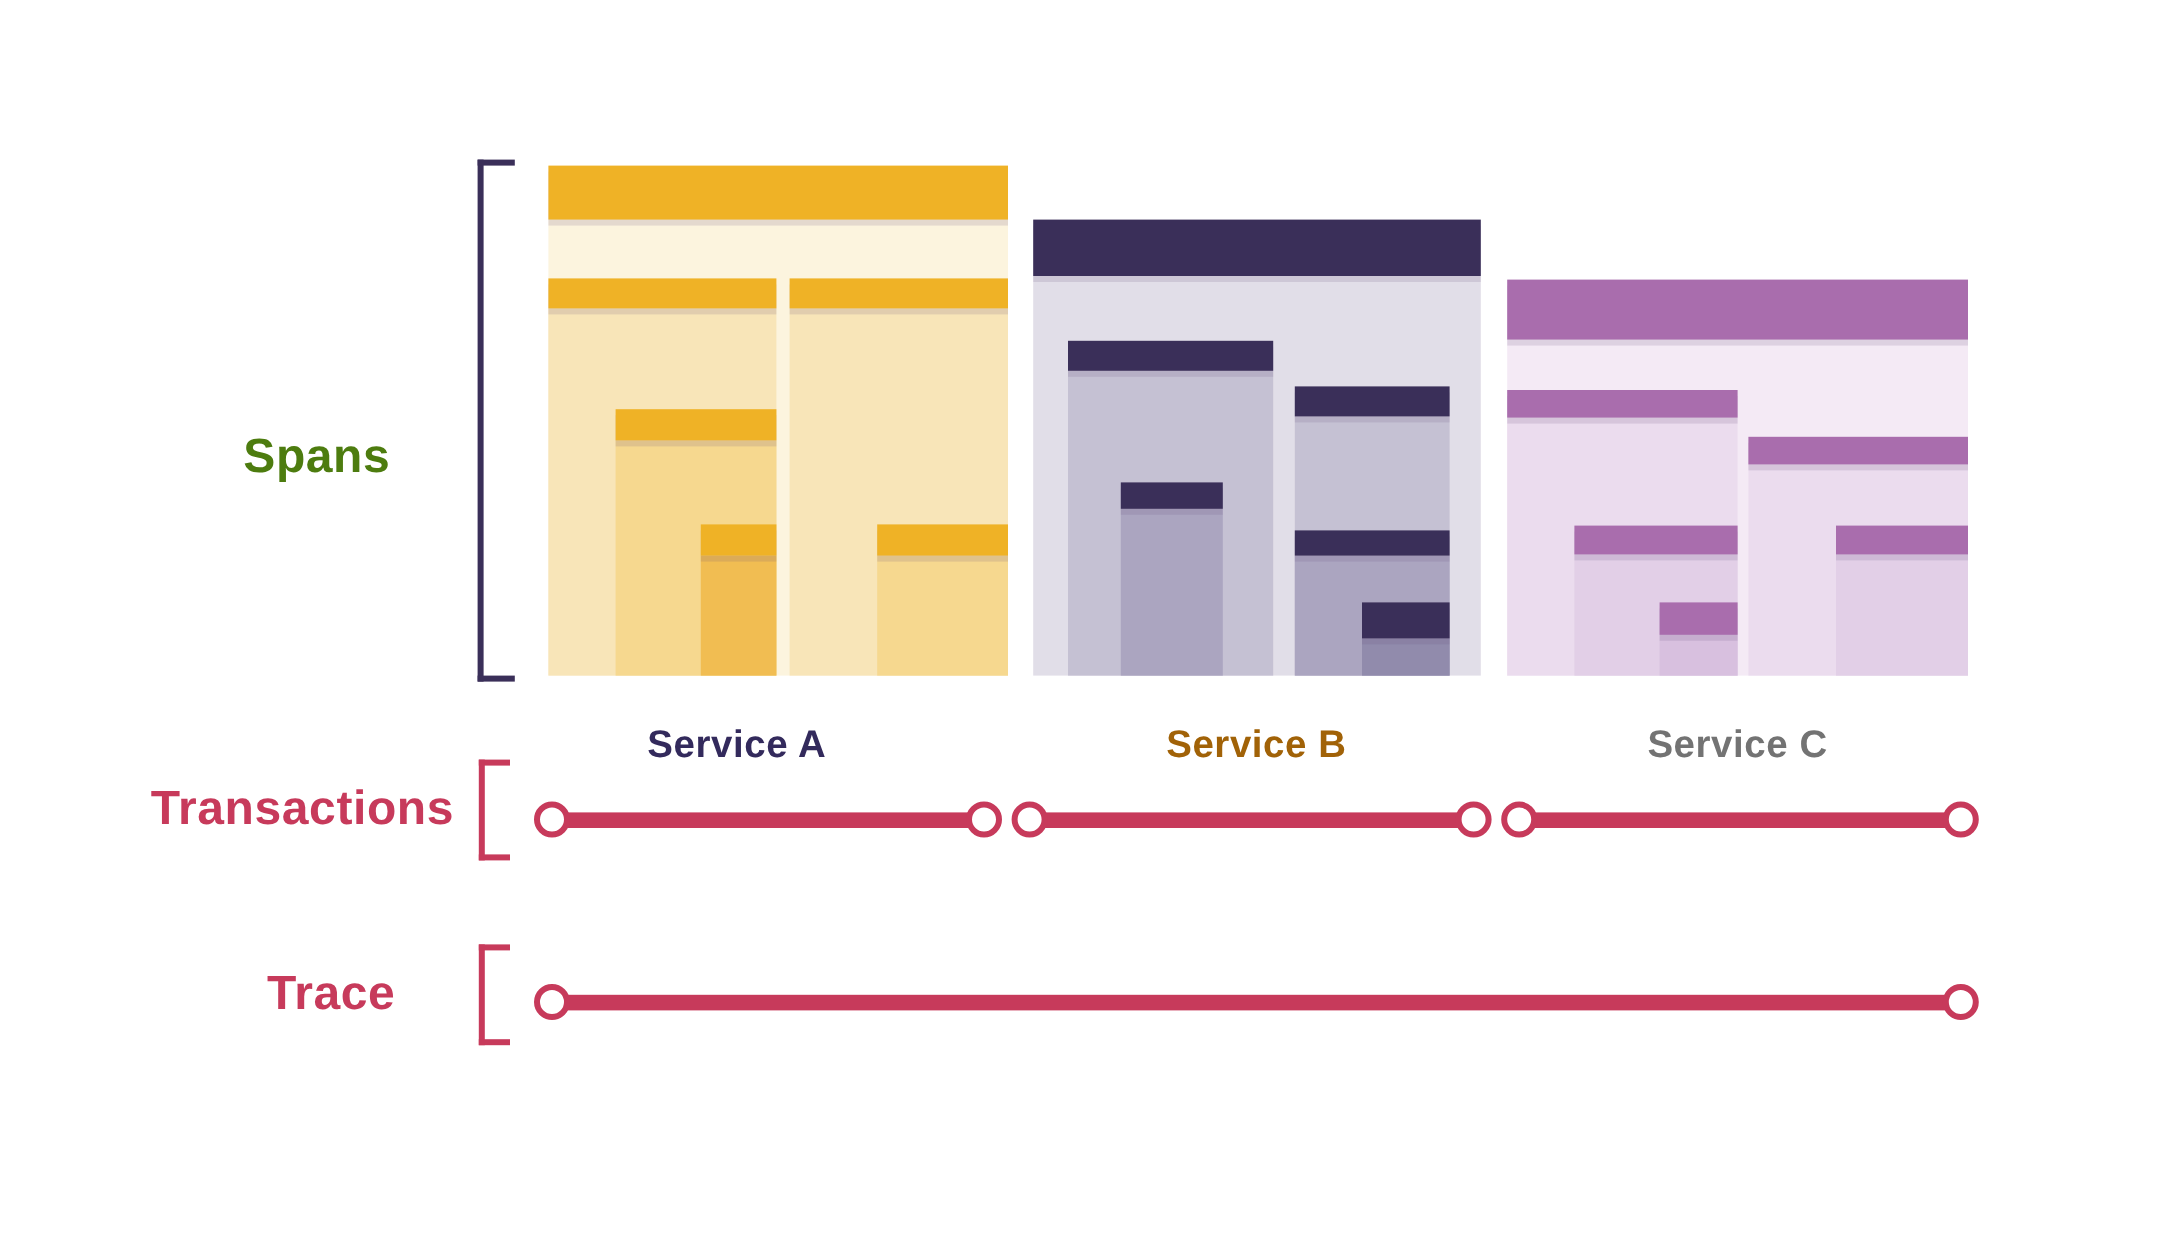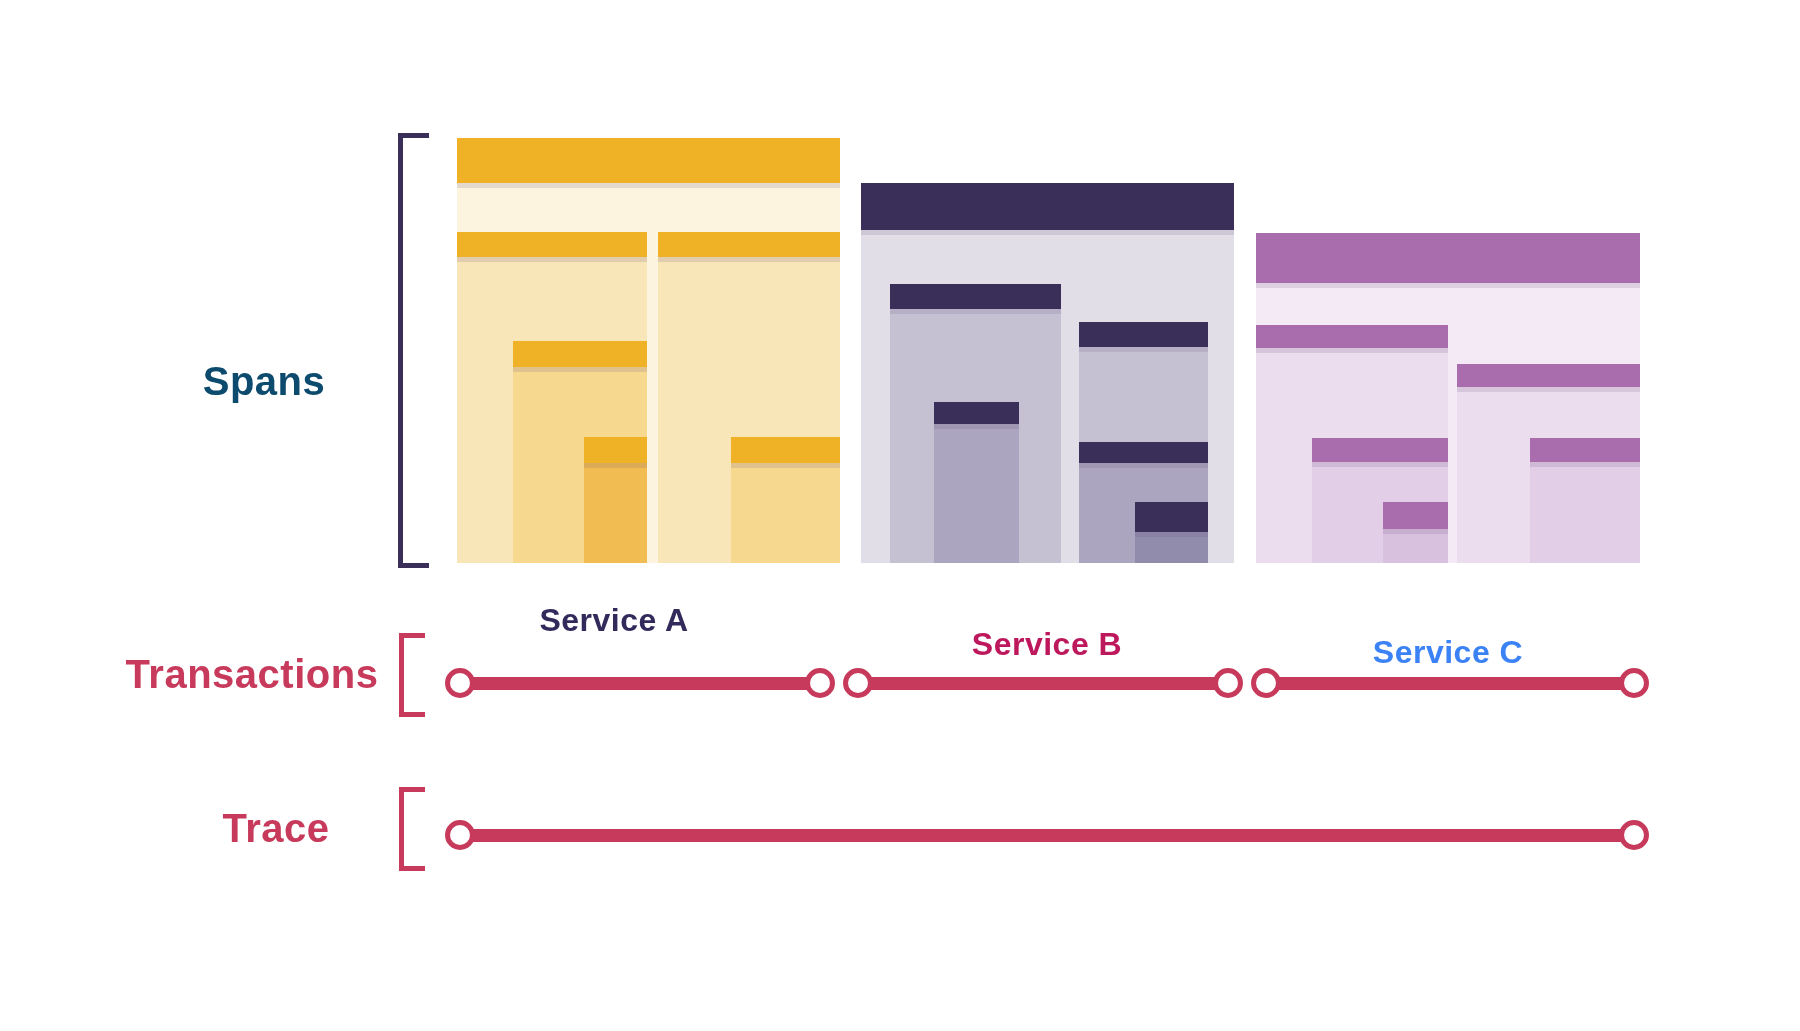--- a/index.html
+++ b/index.html
@@ -43,21 +43,21 @@
     width: 30px;
     height: 30px;
     border-radius: 50%;
     background: #ffffff;
   }
 </style>
 </head>
 <body>
 
 <div id="canvas">
-  <div id="spans-label" class="row-label" style="left: 264px; top: 381px; color: #0c4a6e;">Spans</div>
+  <div id="spans-label" class="row-label" style="left: 264px; top: 381px; color: #4d7c0f;">Spans</div>
   <div id="transactions-label" class="row-label" style="left: 230px; top: 674px; color: rgb(199, 58, 91); margin-left: 22px;">Transactions</div>
   <div id="trace-label" class="row-label" style="left: 260px; top: 828px; color: rgb(199, 58, 91); margin-left: 16px;">Trace</div>
   <div id="diagram-layer">
       <div class="bracket-part" style="left: 398px; top: 133px; width: 5px; height: 435px; background: rgb(58, 47, 89);"></div>
       <div class="bracket-part" style="left: 398px; top: 133px; width: 31px; height: 5px; background: rgb(58, 47, 89);"></div>
       <div class="bracket-part" style="left: 398px; top: 563px; width: 31px; height: 5px; background: rgb(58, 47, 89);"></div>
       <div class="bracket-part" style="left: 399px; top: 633px; width: 5px; height: 84px; background: rgb(199, 58, 91);"></div>
       <div class="bracket-part" style="left: 399px; top: 633px; width: 26px; height: 5px; background: rgb(199, 58, 91);"></div>
       <div class="bracket-part" style="left: 399px; top: 712px; width: 26px; height: 5px; background: rgb(199, 58, 91);"></div>
       <div class="bracket-part" style="left: 399px; top: 787px; width: 5px; height: 84px; background: rgb(199, 58, 91);"></div>
@@ -81,34 +81,34 @@
       <div class="span-col" style="left: 890px; top: 309px; width: 171px; height: 254px; background: rgb(197, 193, 211);"></div>
       <div class="span-bar" style="left: 890px; top: 284px; width: 171px; height: 25px; background: rgb(58, 47, 89);"></div>
       <div class="span-col" style="left: 934px; top: 424px; width: 85px; height: 139px; background: rgb(171, 165, 192);"></div>
       <div class="span-bar" style="left: 934px; top: 402px; width: 85px; height: 22px; background: rgb(58, 47, 89);"></div>
       <div class="span-col" style="left: 1079px; top: 347px; width: 129px; height: 216px; background: rgb(197, 193, 211);"></div>
       <div class="span-bar" style="left: 1079px; top: 322px; width: 129px; height: 25px; background: rgb(58, 47, 89);"></div>
       <div class="span-col" style="left: 1079px; top: 463px; width: 129px; height: 100px; background: rgb(171, 165, 192);"></div>
       <div class="span-bar" style="left: 1079px; top: 442px; width: 129px; height: 21px; background: rgb(58, 47, 89);"></div>
       <div class="span-col" style="left: 1135px; top: 532px; width: 73px; height: 31px; background: rgb(145, 139, 172);"></div>
       <div class="span-bar" style="left: 1135px; top: 502px; width: 73px; height: 30px; background: rgb(58, 47, 89);"></div>
-      <div class="service-label" style="left: 1047px; top: 620px; color: #be185d; margin-top: 24px;">Service B</div>
+      <div class="service-label" style="left: 1047px; top: 620px; color: #a16207;">Service B</div>
       <div class="span-col" style="left: 1256px; top: 283px; width: 384px; height: 280px; background: rgb(244, 234, 245);"></div>
       <div class="span-bar" style="left: 1256px; top: 233px; width: 384px; height: 50px; background: rgb(169, 109, 173);"></div>
       <div class="span-col" style="left: 1256px; top: 348px; width: 192px; height: 215px; background: rgb(235, 220, 238);"></div>
       <div class="span-bar" style="left: 1256px; top: 325px; width: 192px; height: 23px; background: rgb(169, 109, 173);"></div>
       <div class="span-col" style="left: 1312px; top: 462px; width: 136px; height: 101px; background: rgb(226, 207, 231);"></div>
       <div class="span-bar" style="left: 1312px; top: 438px; width: 136px; height: 24px; background: rgb(169, 109, 173);"></div>
       <div class="span-col" style="left: 1383px; top: 529px; width: 65px; height: 34px; background: rgb(216, 192, 223);"></div>
       <div class="span-bar" style="left: 1383px; top: 502px; width: 65px; height: 27px; background: rgb(169, 109, 173);"></div>
       <div class="span-col" style="left: 1457px; top: 387px; width: 183px; height: 176px; background: rgb(235, 220, 238);"></div>
       <div class="span-bar" style="left: 1457px; top: 364px; width: 183px; height: 23px; background: rgb(169, 109, 173);"></div>
       <div class="span-col" style="left: 1530px; top: 462px; width: 110px; height: 101px; background: rgb(226, 207, 231);"></div>
       <div class="span-bar" style="left: 1530px; top: 438px; width: 110px; height: 24px; background: rgb(169, 109, 173);"></div>
-      <div class="service-label" style="left: 1448px; top: 652px; color: #3b82f6;">Service C</div>
+      <div class="service-label" style="left: 1448px; top: 620px; color: #737373;">Service C</div>
       <div class="tl-line" style="left: 470px; top: 676.5px; width: 340px; height: 13px; background: rgb(199, 58, 91);"></div>
       <div class="endpoint" style="left: 445px; top: 668px; border: 5px solid rgb(199, 58, 91);"></div>
       <div class="endpoint" style="left: 805px; top: 668px; border: 5px solid rgb(199, 58, 91);"></div>
       <div class="tl-line" style="left: 868px; top: 676.5px; width: 350px; height: 13px; background: rgb(199, 58, 91);"></div>
       <div class="endpoint" style="left: 843px; top: 668px; border: 5px solid rgb(199, 58, 91);"></div>
       <div class="endpoint" style="left: 1213px; top: 668px; border: 5px solid rgb(199, 58, 91);"></div>
       <div class="tl-line" style="left: 1276px; top: 676.5px; width: 348px; height: 13px; background: rgb(199, 58, 91);"></div>
       <div class="endpoint" style="left: 1251px; top: 668px; border: 5px solid rgb(199, 58, 91);"></div>
       <div class="endpoint" style="left: 1619px; top: 668px; border: 5px solid rgb(199, 58, 91);"></div>
       <div class="tl-line" style="left: 470px; top: 828.5px; width: 1154px; height: 13px; background: rgb(199, 58, 91);"></div>

